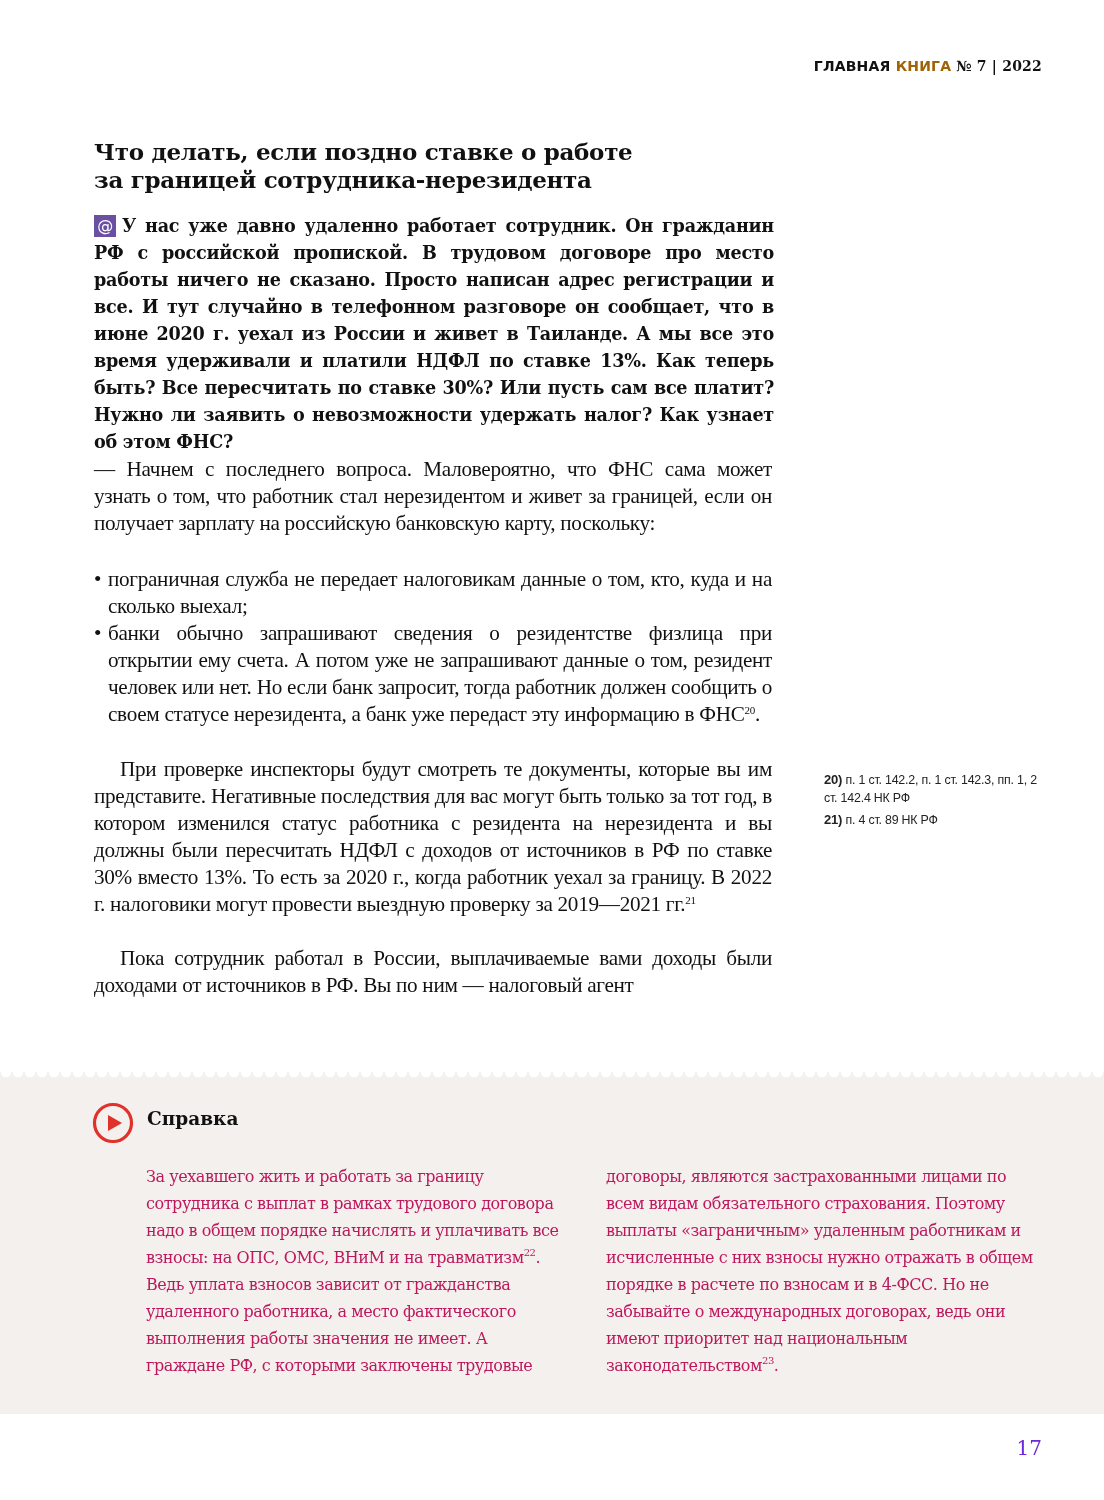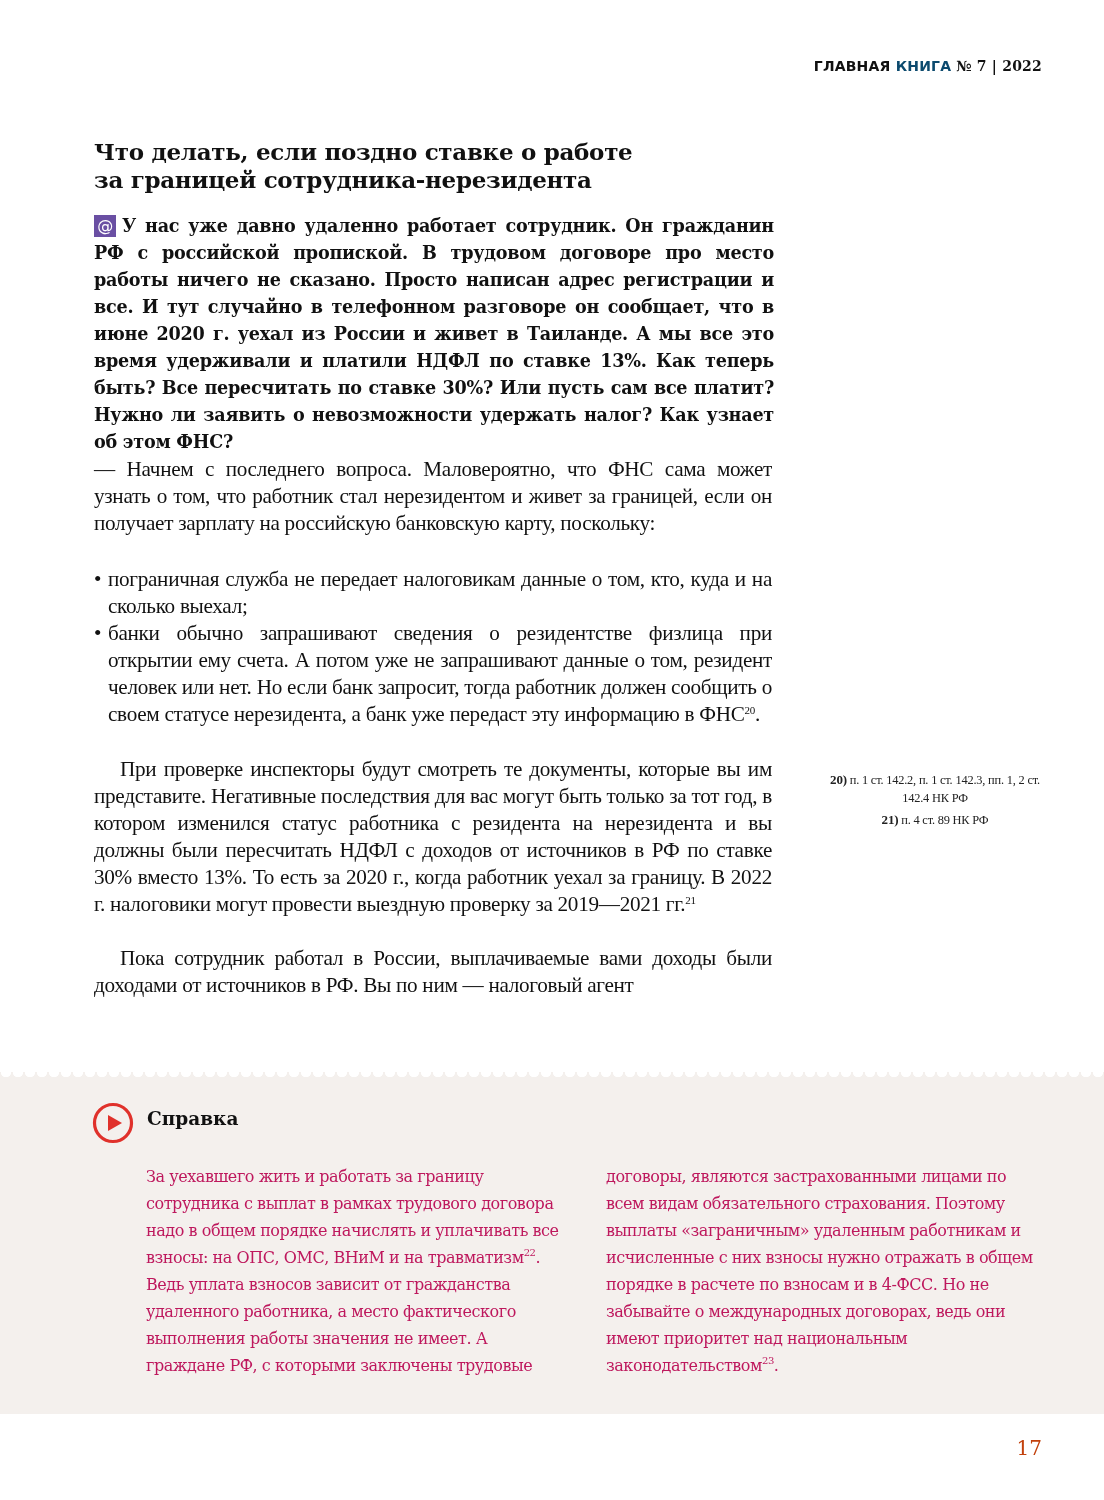--- a/index.html
+++ b/index.html
@@ -6,21 +6,21 @@
     body {
       width: 1104px; height: 1500px; position: relative; background: #ffffff;
       font-family: "DejaVu Serif", "Liberation Serif", serif; color: #111;
       overflow: hidden;
     }
     .masthead {
       position: absolute; top: 58px; right: 62px;
       font-family: "DejaVu Sans", "Liberation Sans", sans-serif;
       font-weight: bold; font-size: 14px; letter-spacing: 0.2px; color: #111;
     }
-    .masthead .brand-2 { color: #0c4a6e; }
+    .masthead .brand-2 { color: #a16207; }
     .masthead .issue { font-family: "DejaVu Serif", serif; font-weight: bold; }
 
     .title {
       position: absolute; left: 94px; top: 138px; width: 640px;
       font-family: "DejaVu Serif", serif; font-weight: bold; font-size: 23px;
       line-height: 28px; margin: 0; letter-spacing: -0.3px;
     }
 
     .question {
       position: absolute; left: 94px; top: 212px; width: 680px;
@@ -43,22 +43,22 @@
     .answer { top: 456px; }
     .bullets { top: 566px; list-style: none; padding: 0; }
     .bullets li { position: relative; padding-left: 14px; }
     .bullets li::before { content: "•"; position: absolute; left: 0; top: 0; }
     .para2 { top: 756px; text-indent: 26px; }
     .para3 { top: 945px; text-indent: 26px; }
     sup { font-size: 11px; line-height: 0; vertical-align: 7px; }
 
     .footnotes {
       position: absolute; left: 824px; top: 771px; width: 222px;
-      font-family: Liberation Serif, serif; font-size: 12.4px; line-height: 17.6px;
-      color: #222; letter-spacing: -0.2px; text-align: center;
+      font-family: Liberation Sans, sans-serif; font-size: 12.4px; line-height: 17.6px;
+      color: #222; letter-spacing: -0.2px;
     }
     .footnote { margin-bottom: 4px; }
     .footnote .fn-num { font-weight: bold; font-size: 13px; }
 
     .info-box {
       position: absolute; left: 0; top: 1078px; width: 1104px; height: 336px;
       background: #f4f0ed;
     }
     .scallop {
       position: absolute; left: 0; top: -6px; width: 1104px; height: 8px;
@@ -74,21 +74,21 @@
       position: absolute; top: 1163px; width: 420px;
       font-family: "DejaVu Serif", serif; font-size: 16px; line-height: 27px;
       color: #be185d; letter-spacing: -0.45px; margin: 0;
     }
     .info-col sup { font-size: 10px; vertical-align: 7px; }
     .col-left { left: 146px; }
     .col-right { left: 606px; width: 430px; }
 
     .page-number {
       position: absolute; right: 62px; top: 1436px;
-      font-family: "DejaVu Serif", serif; font-size: 20px; color: #c2410c;
+      font-family: "DejaVu Serif", serif; font-size: 20px; color: #6d28d9;
     }
   </style>
 </head>
 <body>
 
 <div class="masthead">
   <span>ГЛАВНАЯ</span>
   <span class="brand-2">КНИГА</span>
   <span class="issue">№ 7 | 2022</span>
 </div>

